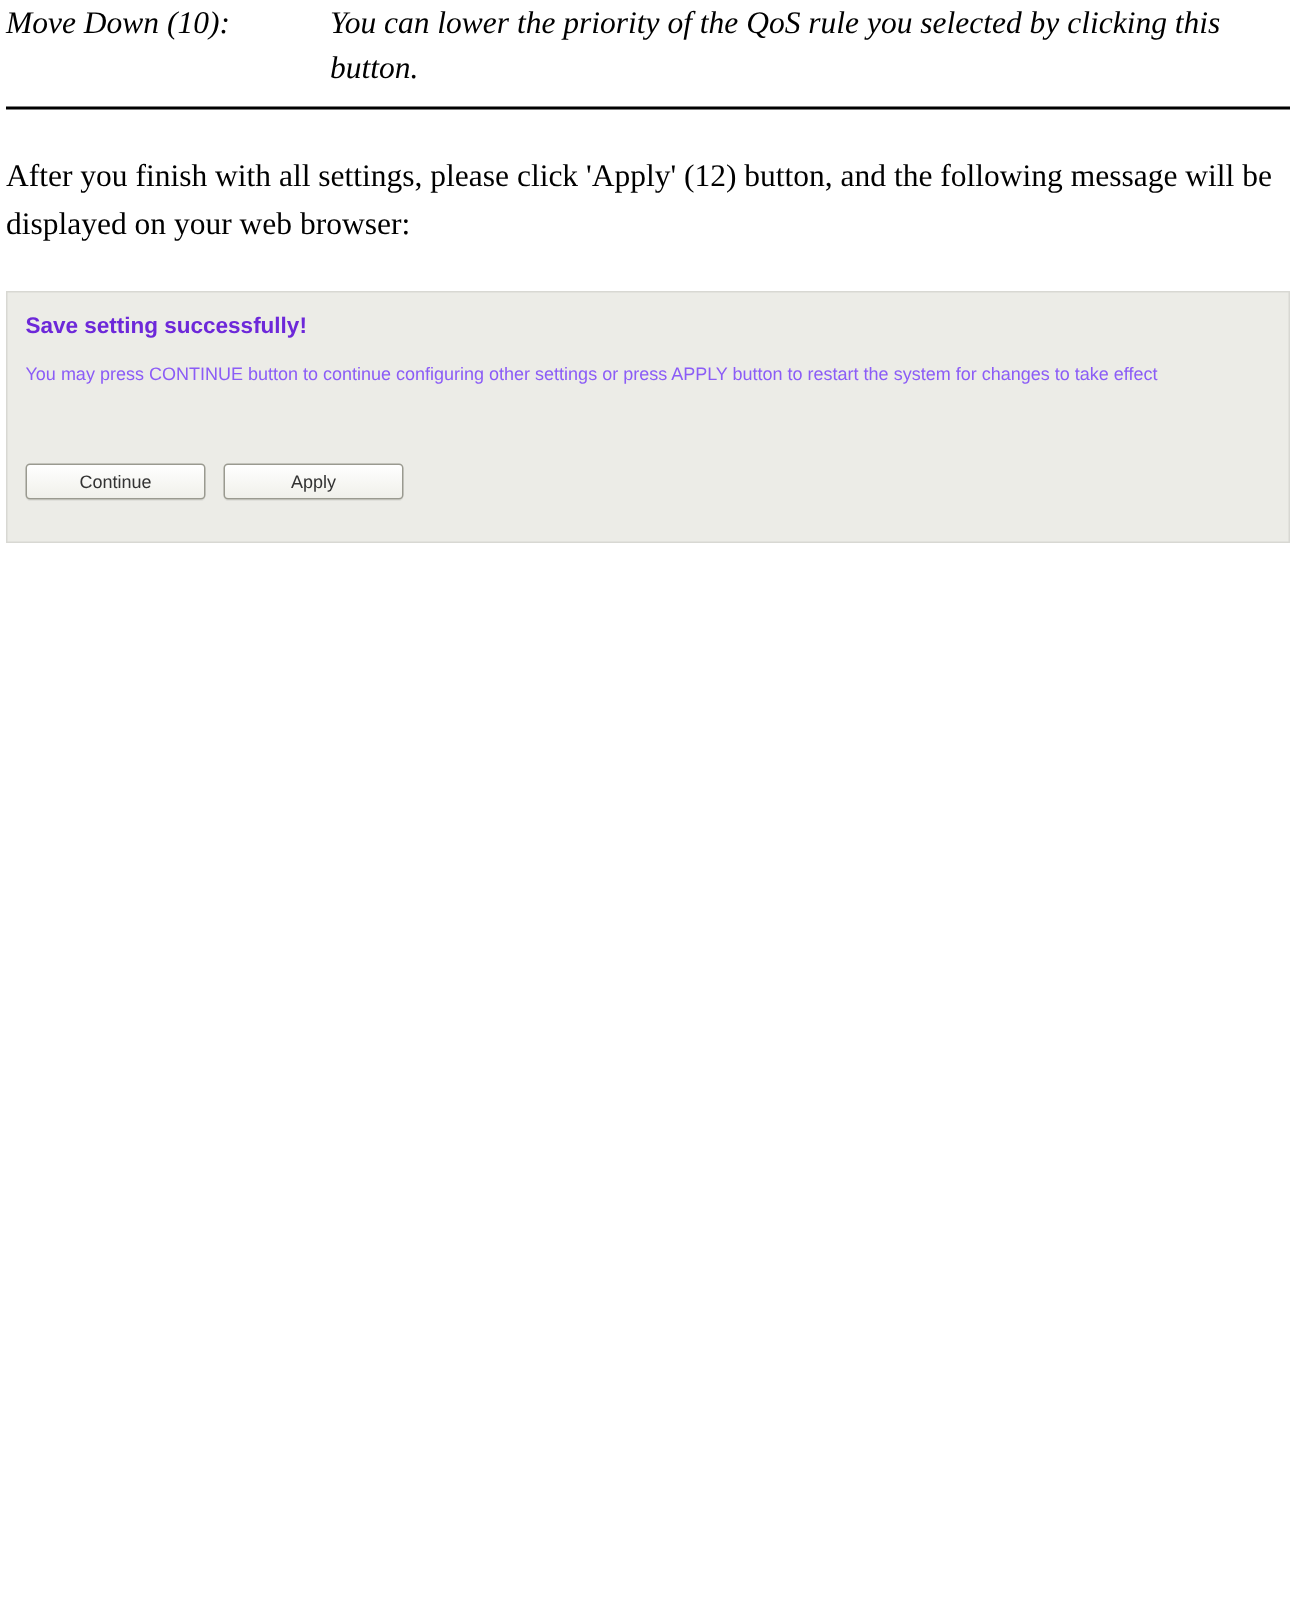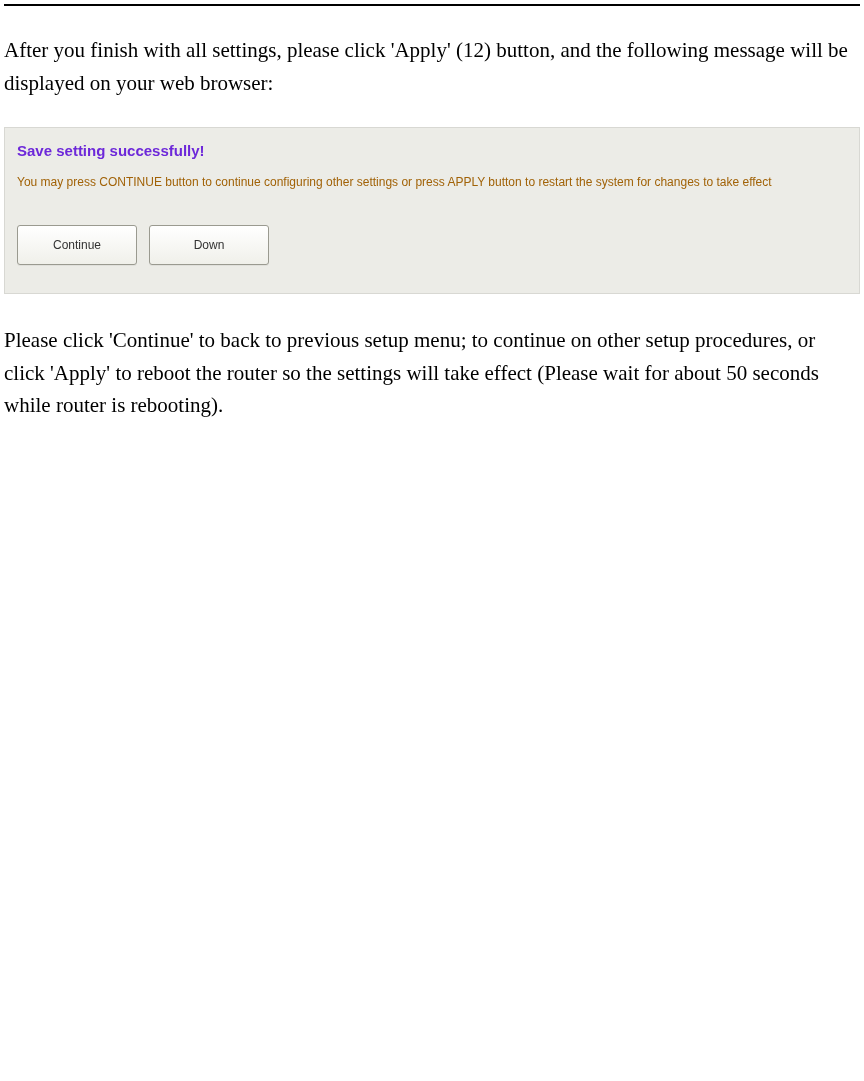--- a/index.html
+++ b/index.html
@@ -56,63 +56,66 @@
   }
   .dialog-title {
     font-size: 15px;
     font-weight: bold;
     color: #6d28d9;
     margin-bottom: 14px;
   }
   .dialog-msg {
     font-size: 12px;
     line-height: 1.5;
-    color: #a16207;
-    margin-bottom: 34px;
+    color: #8b5cf6;
+    margin-bottom: 51px;
   }
   .dialog-buttons {
     display: flex;
     gap: 12px;
   }
   .dlg-btn {
     min-width: 120px;
-    height: 40px;
+    height: 24px;
     font-family: Arial, Helvetica, sans-serif;
     font-size: 12px;
     color: #333;
     background: linear-gradient(#ffffff, #f0f0ea);
     border: 1px solid #9a9a90;
     border-radius: 3px;
     box-shadow: 0 1px 0 rgba(0,0,0,0.05);
     cursor: pointer;
     padding: 0 8px;
     text-align: center;
   }
 </style>
 </head>
 <body>
 
 <div class="page">
 
   <table class="def-table">
     <tbody>
+        <tr>
+      <td class="def-label">Move Down (10):</td>
+      <td>You can lower the priority of the QoS rule you selected by clicking this button.</td>
+    </tr>
   </tbody>
     </table>
 
   <div class="def-sep"></div>
 
   <p class="para">After you finish with all settings, please click 'Apply' (12) button, and the following message will be displayed on your web browser:</p>
 
   <div class="dialog-box">
     <div class="dialog-title">Save setting successfully!</div>
     <div class="dialog-msg">You may press CONTINUE button to continue configuring other settings or press APPLY button to restart the system for changes to take effect</div>
     <div class="dialog-buttons">
       <button class="dlg-btn">Continue</button>
-      <button class="dlg-btn">Down</button>
+      <button class="dlg-btn">Apply</button>
     </div>
   </div>
 
-  <p class="para">Please click 'Continue' to back to previous setup menu; to continue on other setup procedures, or click 'Apply' to reboot the router so the settings will take effect (Please wait for about 50 seconds while router is rebooting).</p>
 
 
 
 
 </div>
 
 </body></html>

